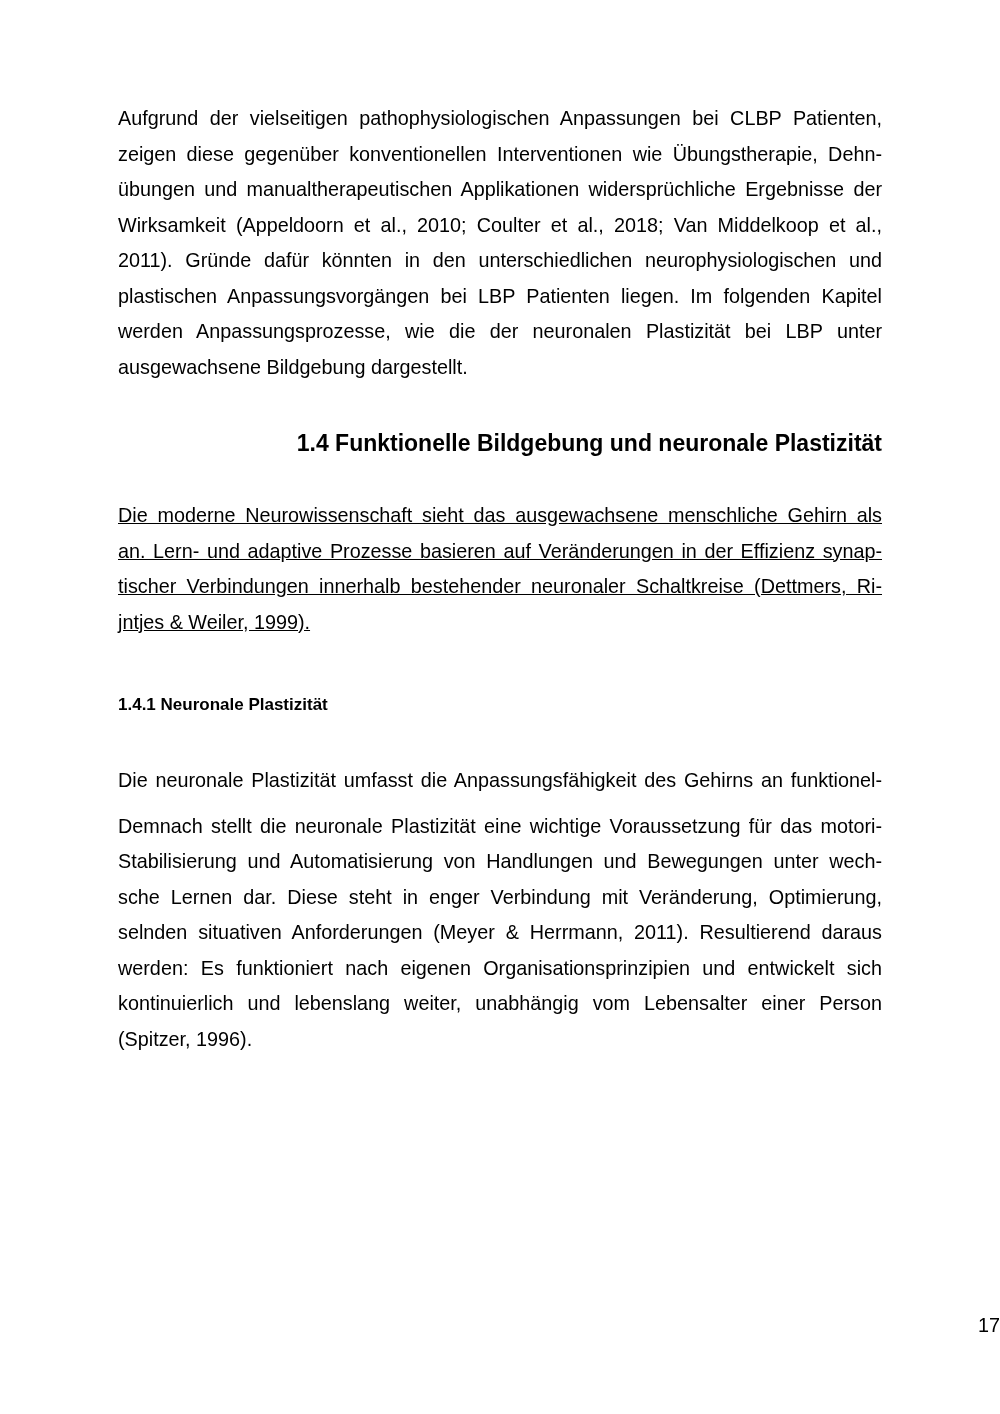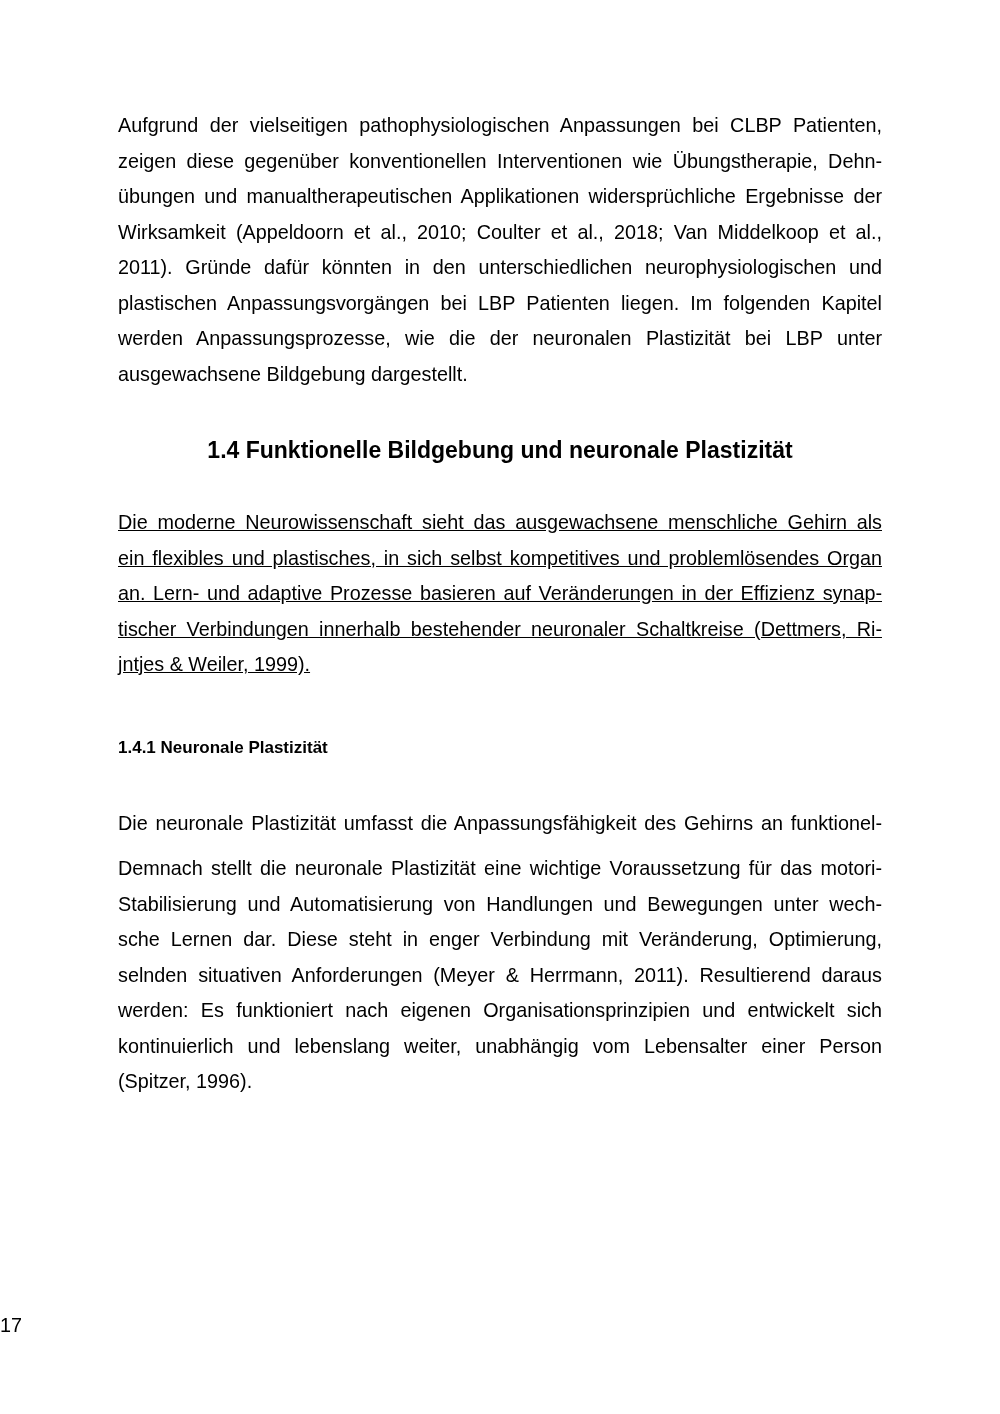--- a/index.html
+++ b/index.html
@@ -11,21 +11,21 @@
     position: relative;
     width: 1000px;
     height: 1414px;
     background: #ffffff;
     color: #000000;
     font-family: "Liberation Sans", "DejaVu Sans", sans-serif;
     overflow: hidden;
   }
   .content {
     width: 764px;
-    margin: 12px auto;
+    margin: 5px auto;
     padding-top: 96px;
   }
   .para {
     margin: 0;
     font-size: 19.8px;
     line-height: 35.5px;
     font-weight: 400;
   }
   .line {
     display: block;
@@ -35,38 +35,38 @@
   }
   .line-last {
     text-align: left;
     text-align-last: auto;
   }
   .heading-2 {
     margin: 44px 0 0 0;
     font-size: 23px;
     line-height: 29px;
     font-weight: 700;
-    text-align: center;
+    text-align: right;
   }
   .heading-3 {
     margin: 50px 0 0 0;
     font-size: 17px;
     line-height: 29px;
     font-weight: 700;
     text-align: left;
   }
   .para-after-heading { margin-top: 40px; text-decoration: underline; }
   .para-def { margin-top: 44px; }
   .para-follow { margin-top: 10px; }
   .page-number {
     position: absolute;
     top: 1308px;
     left: 0;
     right: 0;
-    text-align: left;
+    text-align: right;
     font-size: 19.8px;
     line-height: 35.5px;
     font-weight: 400;
   }
 </style>
 </head>
 <body>
 
 <div class="page">
   <main class="content">
@@ -79,21 +79,20 @@
       <span class="line">2011). Gründe dafür könnten in den unterschiedlichen neurophysiologischen und</span>
       <span class="line">plastischen Anpassungsvorgängen bei LBP Patienten liegen. Im folgenden Kapitel</span>
       <span class="line">werden Anpassungsprozesse, wie die der neuronalen Plastizität bei LBP unter</span>
       <span class="line line-last">ausgewachsene Bildgebung dargestellt.</span>
     </p>
 
     <h2 class="heading-2">1.4 Funktionelle Bildgebung und neuronale Plastizität</h2>
 
     <p class="para para-after-heading">
       <span class="line">Die moderne Neurowissenschaft sieht das ausgewachsene menschliche Gehirn als</span>
-      <span class="line">ein flexibles und plastisches, in sich selbst kompetitives und problemlösendes Organ</span>
       <span class="line">an. Lern- und adaptive Prozesse basieren auf Veränderungen in der Effizienz synap-</span>
       <span class="line">tischer Verbindungen innerhalb bestehender neuronaler Schaltkreise (Dettmers, Ri-</span>
       <span class="line line-last">jntjes &amp; Weiler, 1999).</span>
     </p>
 
     <h3 class="heading-3">1.4.1 Neuronale Plastizität</h3>
 
     <p class="para para-def">
       <span class="line">Die neuronale Plastizität umfasst die Anpassungsfähigkeit des Gehirns an funktionel-</span>
     </p>

